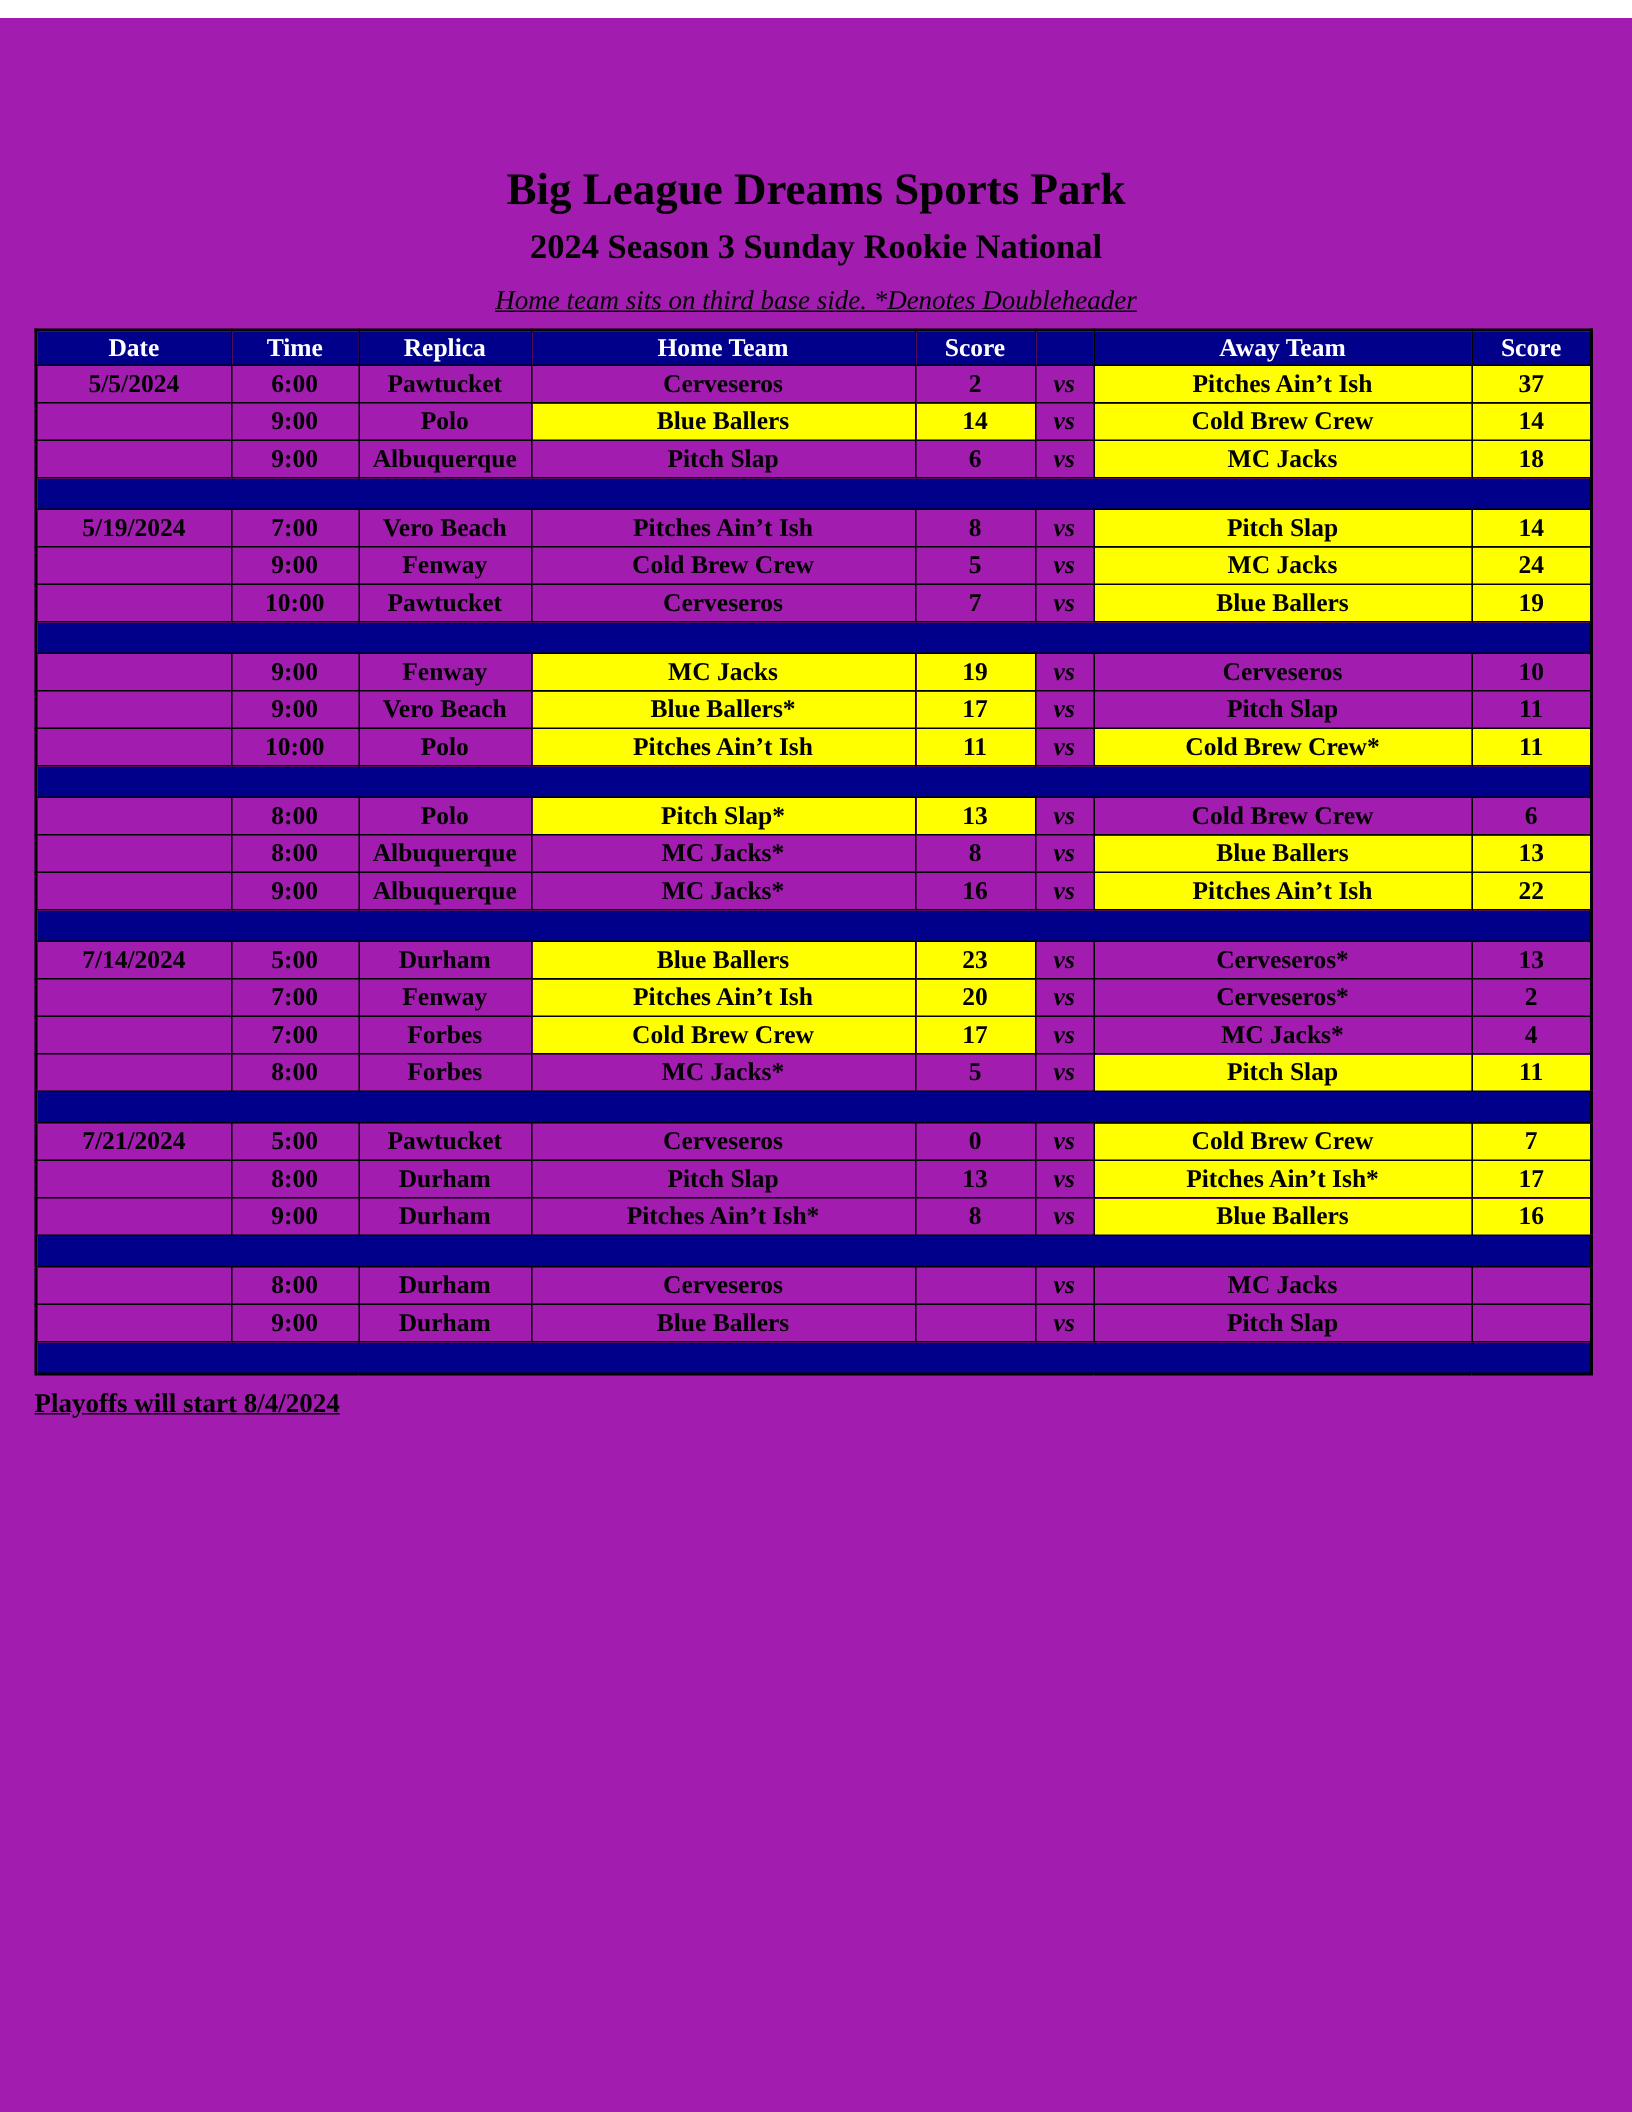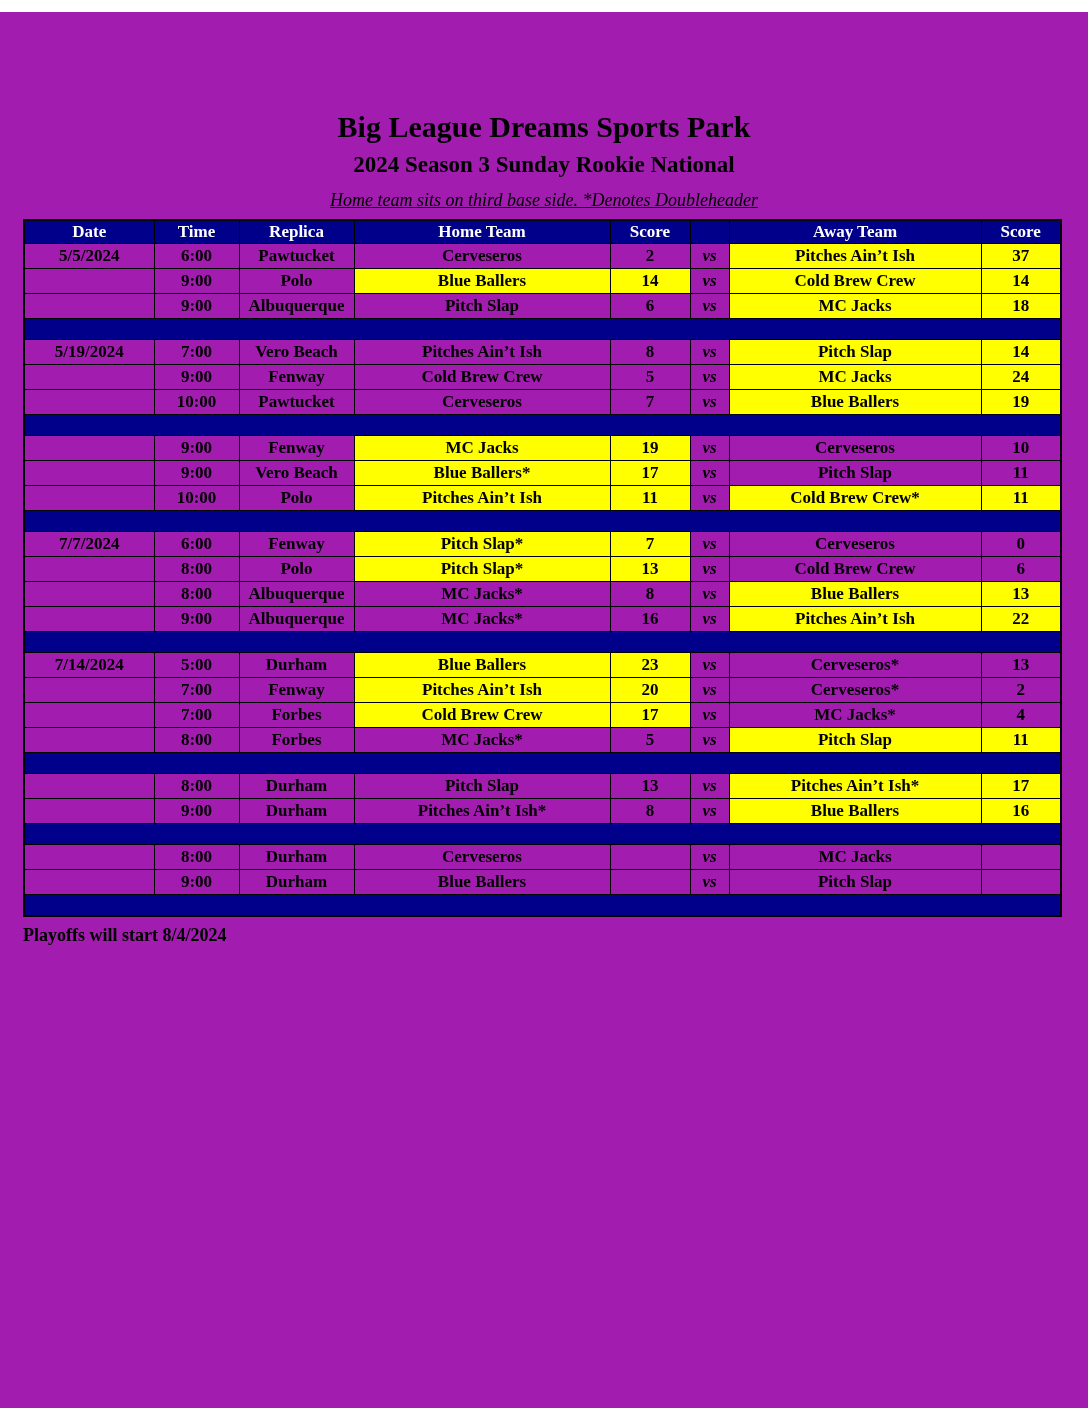--- a/index.html
+++ b/index.html
@@ -69,20 +69,21 @@
   td.c-vs { font-style: italic; }
   tr.separator-row td {
     background: var(--navy, #00008B);
     height: 21px;
     border-left: 2px solid #000;
     border-right: 2px solid #000;
   }
   .footer {
     font-size: 18px;
     font-weight: bold;
+    text-decoration: underline;
     margin: 8px 0 0 23px;
     color: #000;
   }
 </style>
 </head>
 <body>
 
 <div class="page">
 
   <h1 class="title">Big League Dreams Sports Park</h1>
@@ -206,30 +207,20 @@
           <td class="c-home hl">Pitches Ain’t Ish</td>
           <td class="c-score hl">11</td>
           <td class="c-vs">vs</td>
           <td class="c-away hl">Cold Brew Crew*</td>
           <td class="c-score hl">11</td>
         </tr>
         <tr class="separator-row">
           <td colspan="8"></td>
         </tr>
         <tr>
-          <td class="c-date">7/7/2024</td>
-          <td class="c-time">6:00</td>
-          <td class="c-replica">Fenway</td>
-          <td class="c-home hl">Pitch Slap*</td>
-          <td class="c-score hl">7</td>
-          <td class="c-vs">vs</td>
-          <td class="c-away">Cerveseros</td>
-          <td class="c-score">0</td>
-        </tr>
-        <tr>
           <td class="c-date"></td>
           <td class="c-time">8:00</td>
           <td class="c-replica">Polo</td>
           <td class="c-home hl">Pitch Slap*</td>
           <td class="c-score hl">13</td>
           <td class="c-vs">vs</td>
           <td class="c-away">Cold Brew Crew</td>
           <td class="c-score">6</td>
         </tr>
         <tr>
@@ -292,20 +283,30 @@
           <td class="c-home">MC Jacks*</td>
           <td class="c-score">5</td>
           <td class="c-vs">vs</td>
           <td class="c-away hl">Pitch Slap</td>
           <td class="c-score hl">11</td>
         </tr>
         <tr class="separator-row">
           <td colspan="8"></td>
         </tr>
         <tr>
+          <td class="c-date">7/21/2024</td>
+          <td class="c-time">5:00</td>
+          <td class="c-replica">Pawtucket</td>
+          <td class="c-home">Cerveseros</td>
+          <td class="c-score">0</td>
+          <td class="c-vs">vs</td>
+          <td class="c-away hl">Cold Brew Crew</td>
+          <td class="c-score hl">7</td>
+        </tr>
+        <tr>
           <td class="c-date"></td>
           <td class="c-time">8:00</td>
           <td class="c-replica">Durham</td>
           <td class="c-home">Pitch Slap</td>
           <td class="c-score">13</td>
           <td class="c-vs">vs</td>
           <td class="c-away hl">Pitches Ain’t Ish*</td>
           <td class="c-score hl">17</td>
         </tr>
         <tr>

